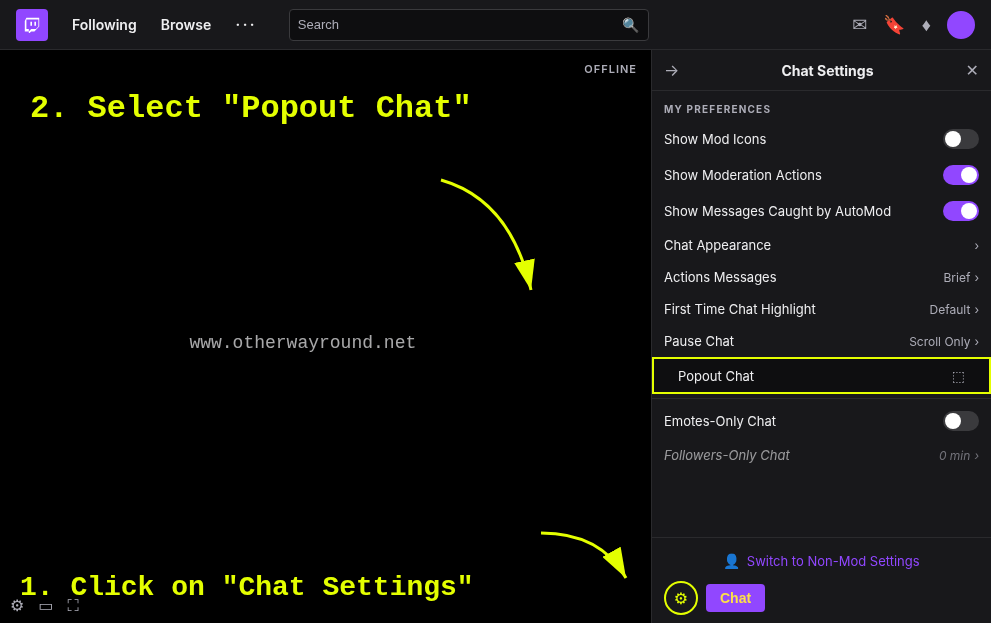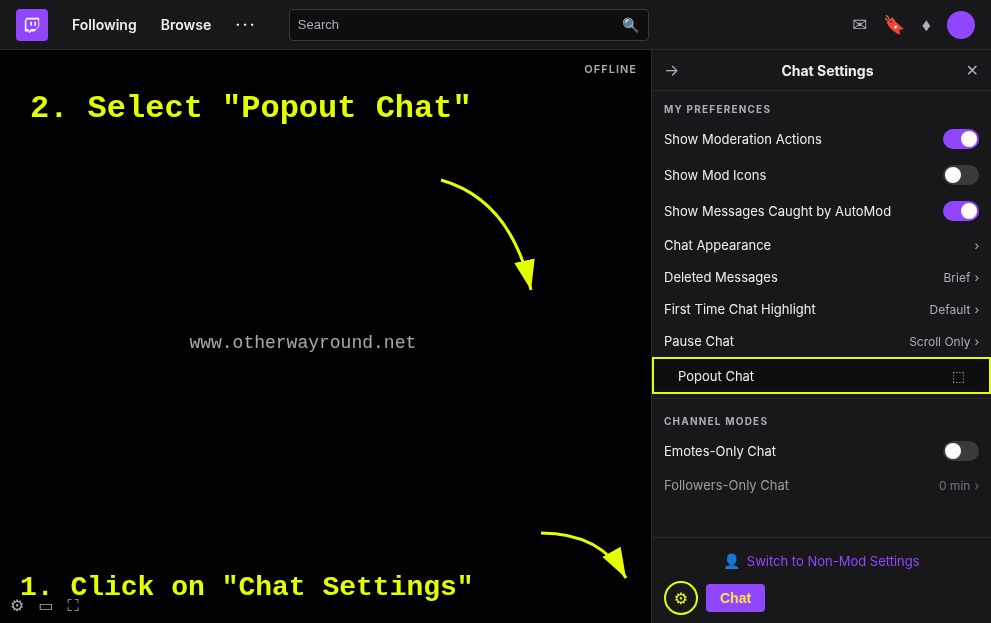--- a/index.html
+++ b/index.html
@@ -324,20 +324,21 @@
       border-radius: 4px;
       padding: 6px 14px;
       font-size: 14px;
       font-weight: 700;
       cursor: pointer;
     }
 
     
     .settings-row-partially-hidden {
       opacity: 0.6;
+      font-style: italic;
     }
   </style>
 </head>
 <body>
 
 <nav class="topnav">
   <div class="nav-logo">
     <svg width="16" height="16" viewBox="0 0 20 20">
         <path d="M3 1L1 5v13h5v3l3-3h4l6-6V1H3zm15 11l-3 3H9l-3 3v-3H3V3h15v9z"></path>
         <path d="M15 6h-2v5h2V6zm-5 0H8v5h2V6z"></path>
@@ -402,41 +403,41 @@
       <span class="chat-popout-icon">→</span>
       <span class="chat-title">Chat Settings</span>
       <span class="chat-close">✕</span>
     </div>
 
     <div class="settings-section">
 
       <div class="section-label">MY PREFERENCES</div>
 
       <div class="settings-row">
+        <span class="settings-row-label">Show Mod Icons</span>
+        <div class="toggle off"></div>
+      </div>
+
+      <div class="settings-row">
         <span class="settings-row-label">Show Moderation Actions</span>
         <div class="toggle on"></div>
       </div>
 
       <div class="settings-row">
-        <span class="settings-row-label">Show Mod Icons</span>
-        <div class="toggle off"></div>
-      </div>
-
-      <div class="settings-row">
         <span class="settings-row-label">Show Messages Caught by AutoMod</span>
         <div class="toggle on-purple"></div>
       </div>
 
       <div class="settings-row">
         <span class="settings-row-label">Chat Appearance</span>
         <span class="chevron">›</span>
       </div>
 
       <div class="settings-row">
-        <span class="settings-row-label">Deleted Messages</span>
+        <span class="settings-row-label">Actions Messages</span>
         <span class="settings-row-value">Brief</span>
         <span class="chevron">›</span>
       </div>
 
       <div class="settings-row">
         <span class="settings-row-label">First Time Chat Highlight</span>
         <span class="settings-row-value">Default</span>
         <span class="chevron">›</span>
       </div>
 
@@ -446,21 +447,20 @@
         <span class="chevron">›</span>
       </div>
 
       <div class="popout-row">
         <span class="popout-label">Popout Chat</span>
         <span class="popout-icon">⬚</span>
       </div>
 
       <div class="divider"></div>
 
-      <div class="section-label">CHANNEL MODES</div>
 
       <div class="settings-row">
         <span class="settings-row-label">Emotes-Only Chat</span>
         <div class="toggle off"></div>
       </div>
 
       <div class="settings-row settings-row-partially-hidden">
         <span class="settings-row-label">Followers-Only Chat</span>
         <span class="settings-row-value">0 min</span>
         <span class="chevron">›</span>

